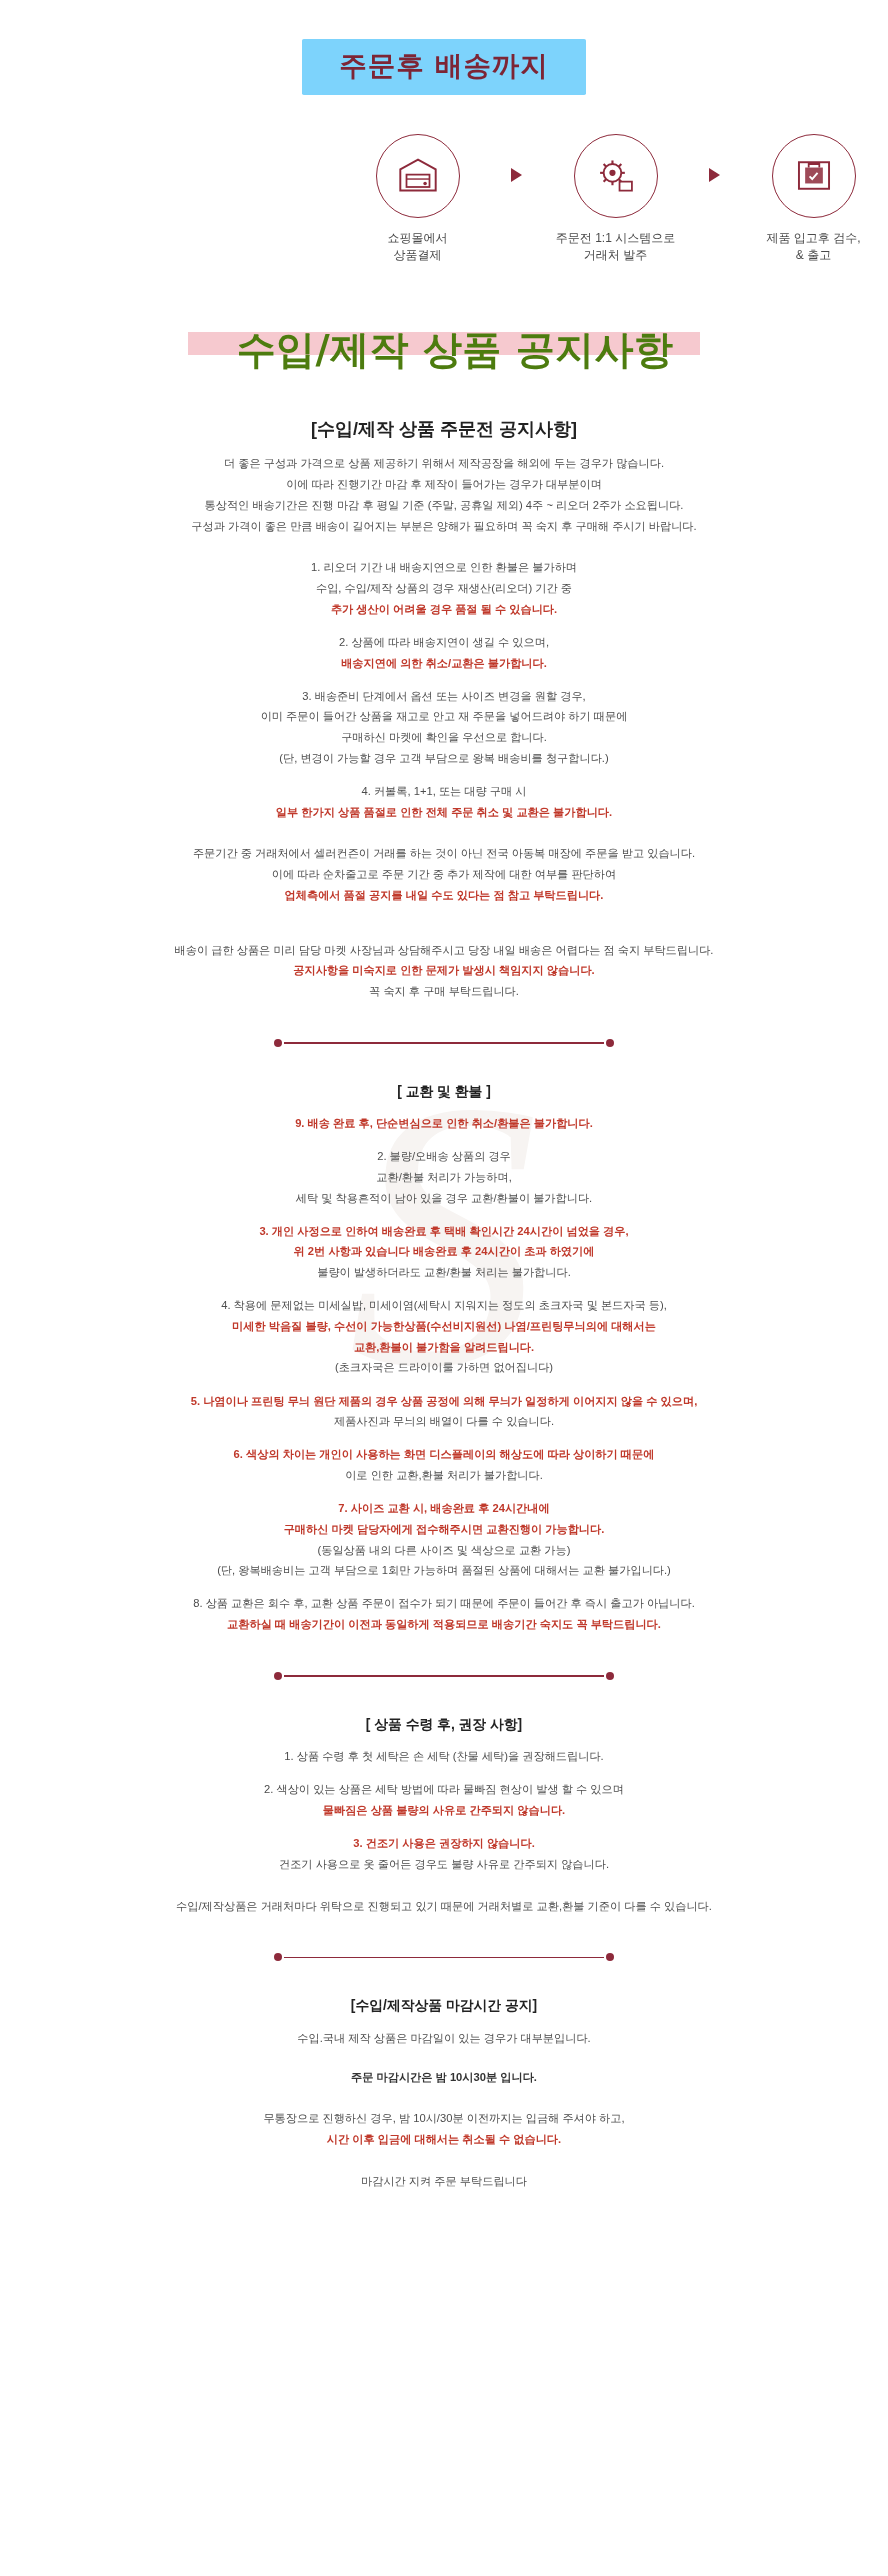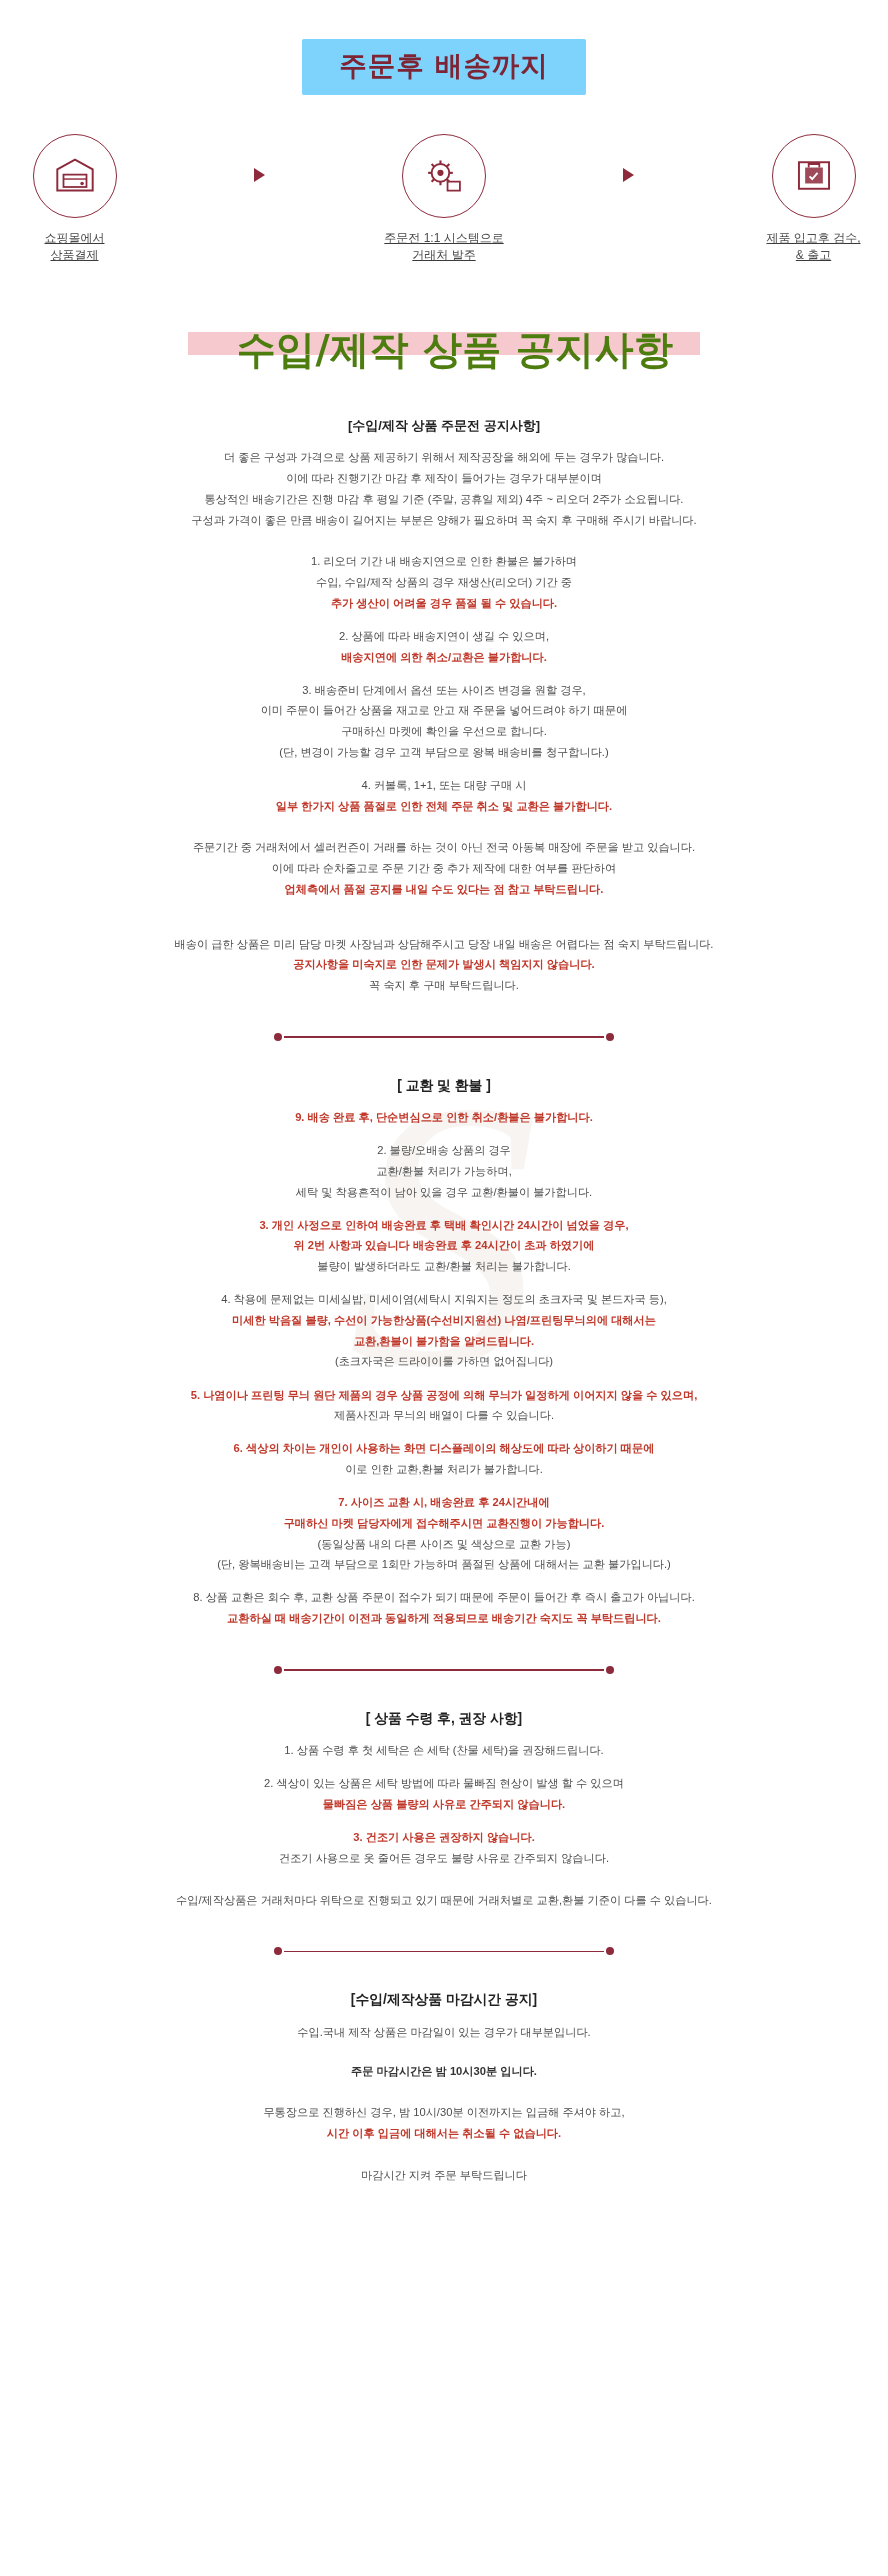--- a/index.html
+++ b/index.html
@@ -56,24 +56,23 @@
     font-weight: bold;
     color: #7d2535;
     letter-spacing: 0.9px;
     font-family: "DejaVu Sans", sans-serif;
   }
 
   
   .steps {
     margin-top: 39px;
     display: flex;
-    justify-content: space-between;
+    justify-content: flex-end;
     align-items: flex-start;
     gap: 4px;
-    text-decoration: underline;
   }
   .step {
     width: 149px;
     text-align: center;
   }
   .circle {
     width: 82px;
     height: 82px;
     border-radius: 50%;
     border: 1.8px solid #8d2a3b;
@@ -133,21 +132,21 @@
     position: relative;
     margin-left: 22px;
   }
 
   
   .section {
     text-align: center;
     padding: 0 71px;
   }
   .sec-heading {
-    font-size: 13px;
+    font-size: 18px;
     font-weight: bold;
     color: #222;
     margin-top: 36px;
     margin-bottom: 12.4px;
   }
   .sec-heading.big {
     font-size: 13.8px;
   }
   p.line {
     margin: 0;

